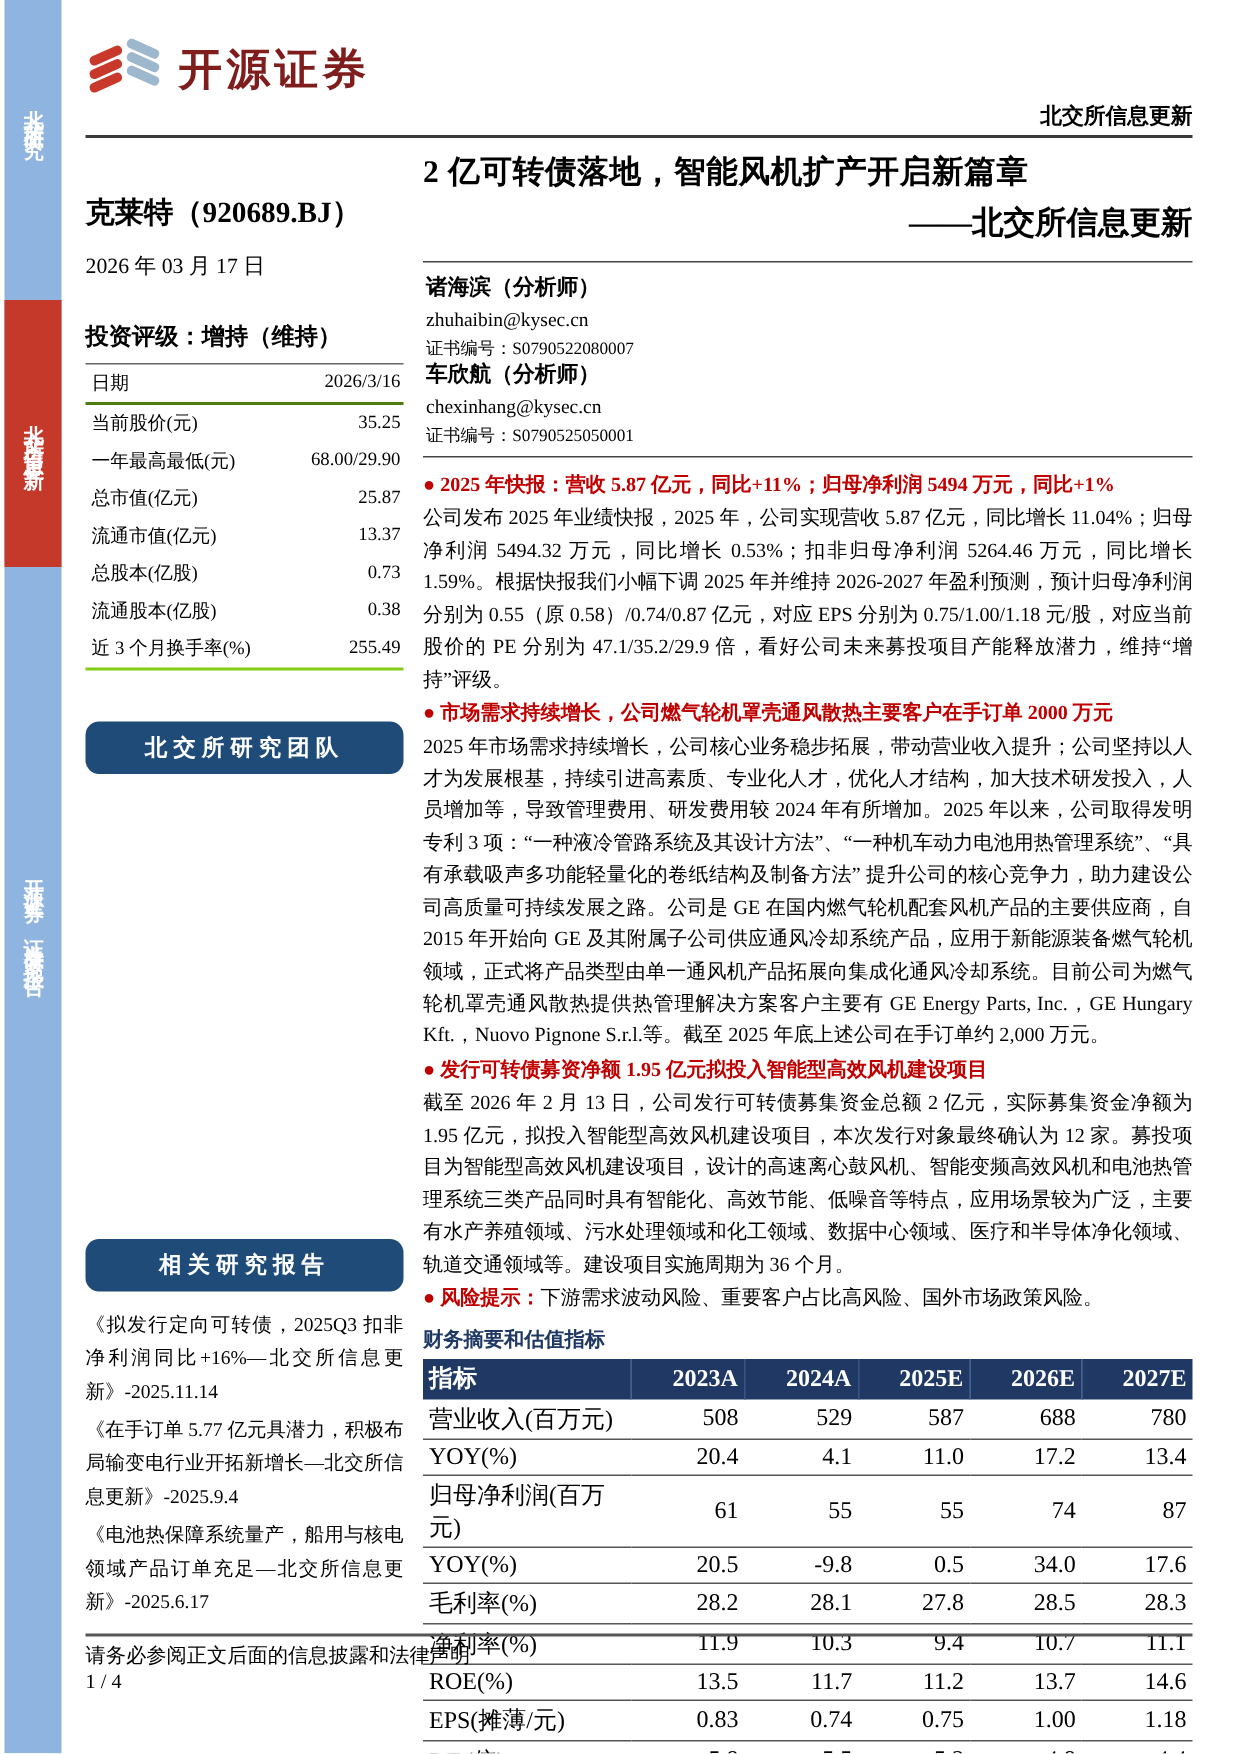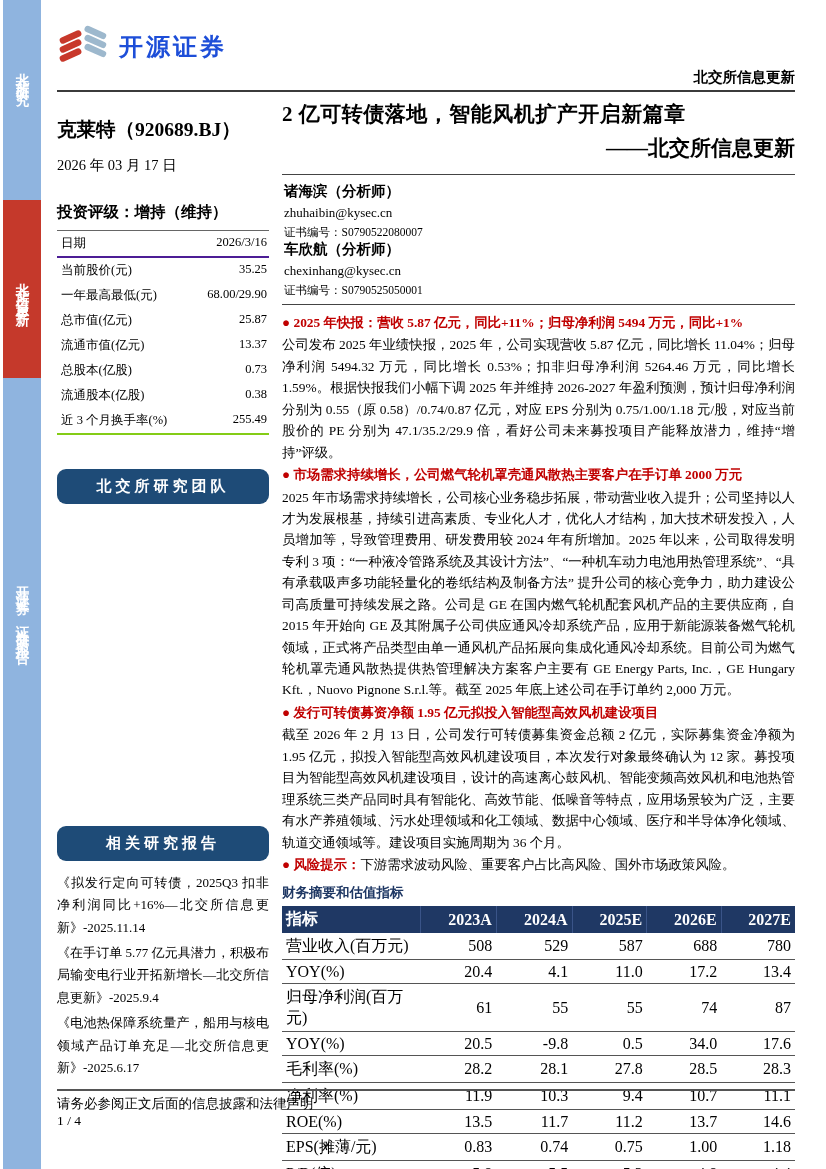--- a/index.html
+++ b/index.html
@@ -15,32 +15,32 @@
             display:flex;align-items:center;justify-content:center;}
   .side-red .side-label{position:static;transform:none;}
   .side-label.bottom{top:576px;}
 
   
   .content{position:absolute;left:57px;top:0;width:738px;height:100%;}
 
   
   .logo{position:absolute;top:22px;left:0;display:flex;align-items:center;gap:8px;}
   .brand{font-family:"Liberation Sans","DejaVu Sans",sans-serif;font-weight:bold;
-         font-size:24px;letter-spacing:3px;color:#1d4ed8;}
+         font-size:29px;letter-spacing:3px;color:#7f1d1d;}
   .report-tag{position:absolute;top:68px;right:0;font-weight:bold;font-size:14.5px;}
   .header-rule{position:absolute;top:90px;left:0;width:100%;height:2px;background:#3b3b3b;}
 
   
   .left-col{position:absolute;left:0;top:100px;width:212px;height:1000px;}
-  .stock-title{font-size:19.5px;font-weight:bold;margin-top:16px;}
+  .stock-title{font-size:19.5px;font-weight:bold;margin-top:28px;}
   .stock-date{font-size:14.5px;margin-top:13px;}
   .rating{font-size:15.5px;font-weight:bold;margin-top:27px;}
   .snapshot{margin-top:7px;border-top:1px solid #666;font-size:12.5px;}
   .snap-row{display:flex;justify-content:space-between;padding:4px 2px 4px 4px;}
-  .snap-row.head{border-bottom:2px solid #4c1d95;}
+  .snap-row.head{border-bottom:2px solid #4d7c0f;}
   .snap-row.last{border-bottom:2px solid #84cc16;}
   .navy-btn{background:#1E4B77;color:#fff;text-align:center;font-weight:bold;font-size:15px;
             letter-spacing:4px;padding:8px 0;border-radius:9px;cursor:pointer;}
   .team-btn{margin-top:34px;}
   .related{position:absolute;top:726px;left:0;width:212px;}
   .related-list{margin-top:11px;font-size:13px;line-height:1.72;text-align:justify;}
   .related-item{margin-bottom:3px;cursor:pointer;}
 
   
   .right-col{position:absolute;left:225px;top:100px;width:513px;}

